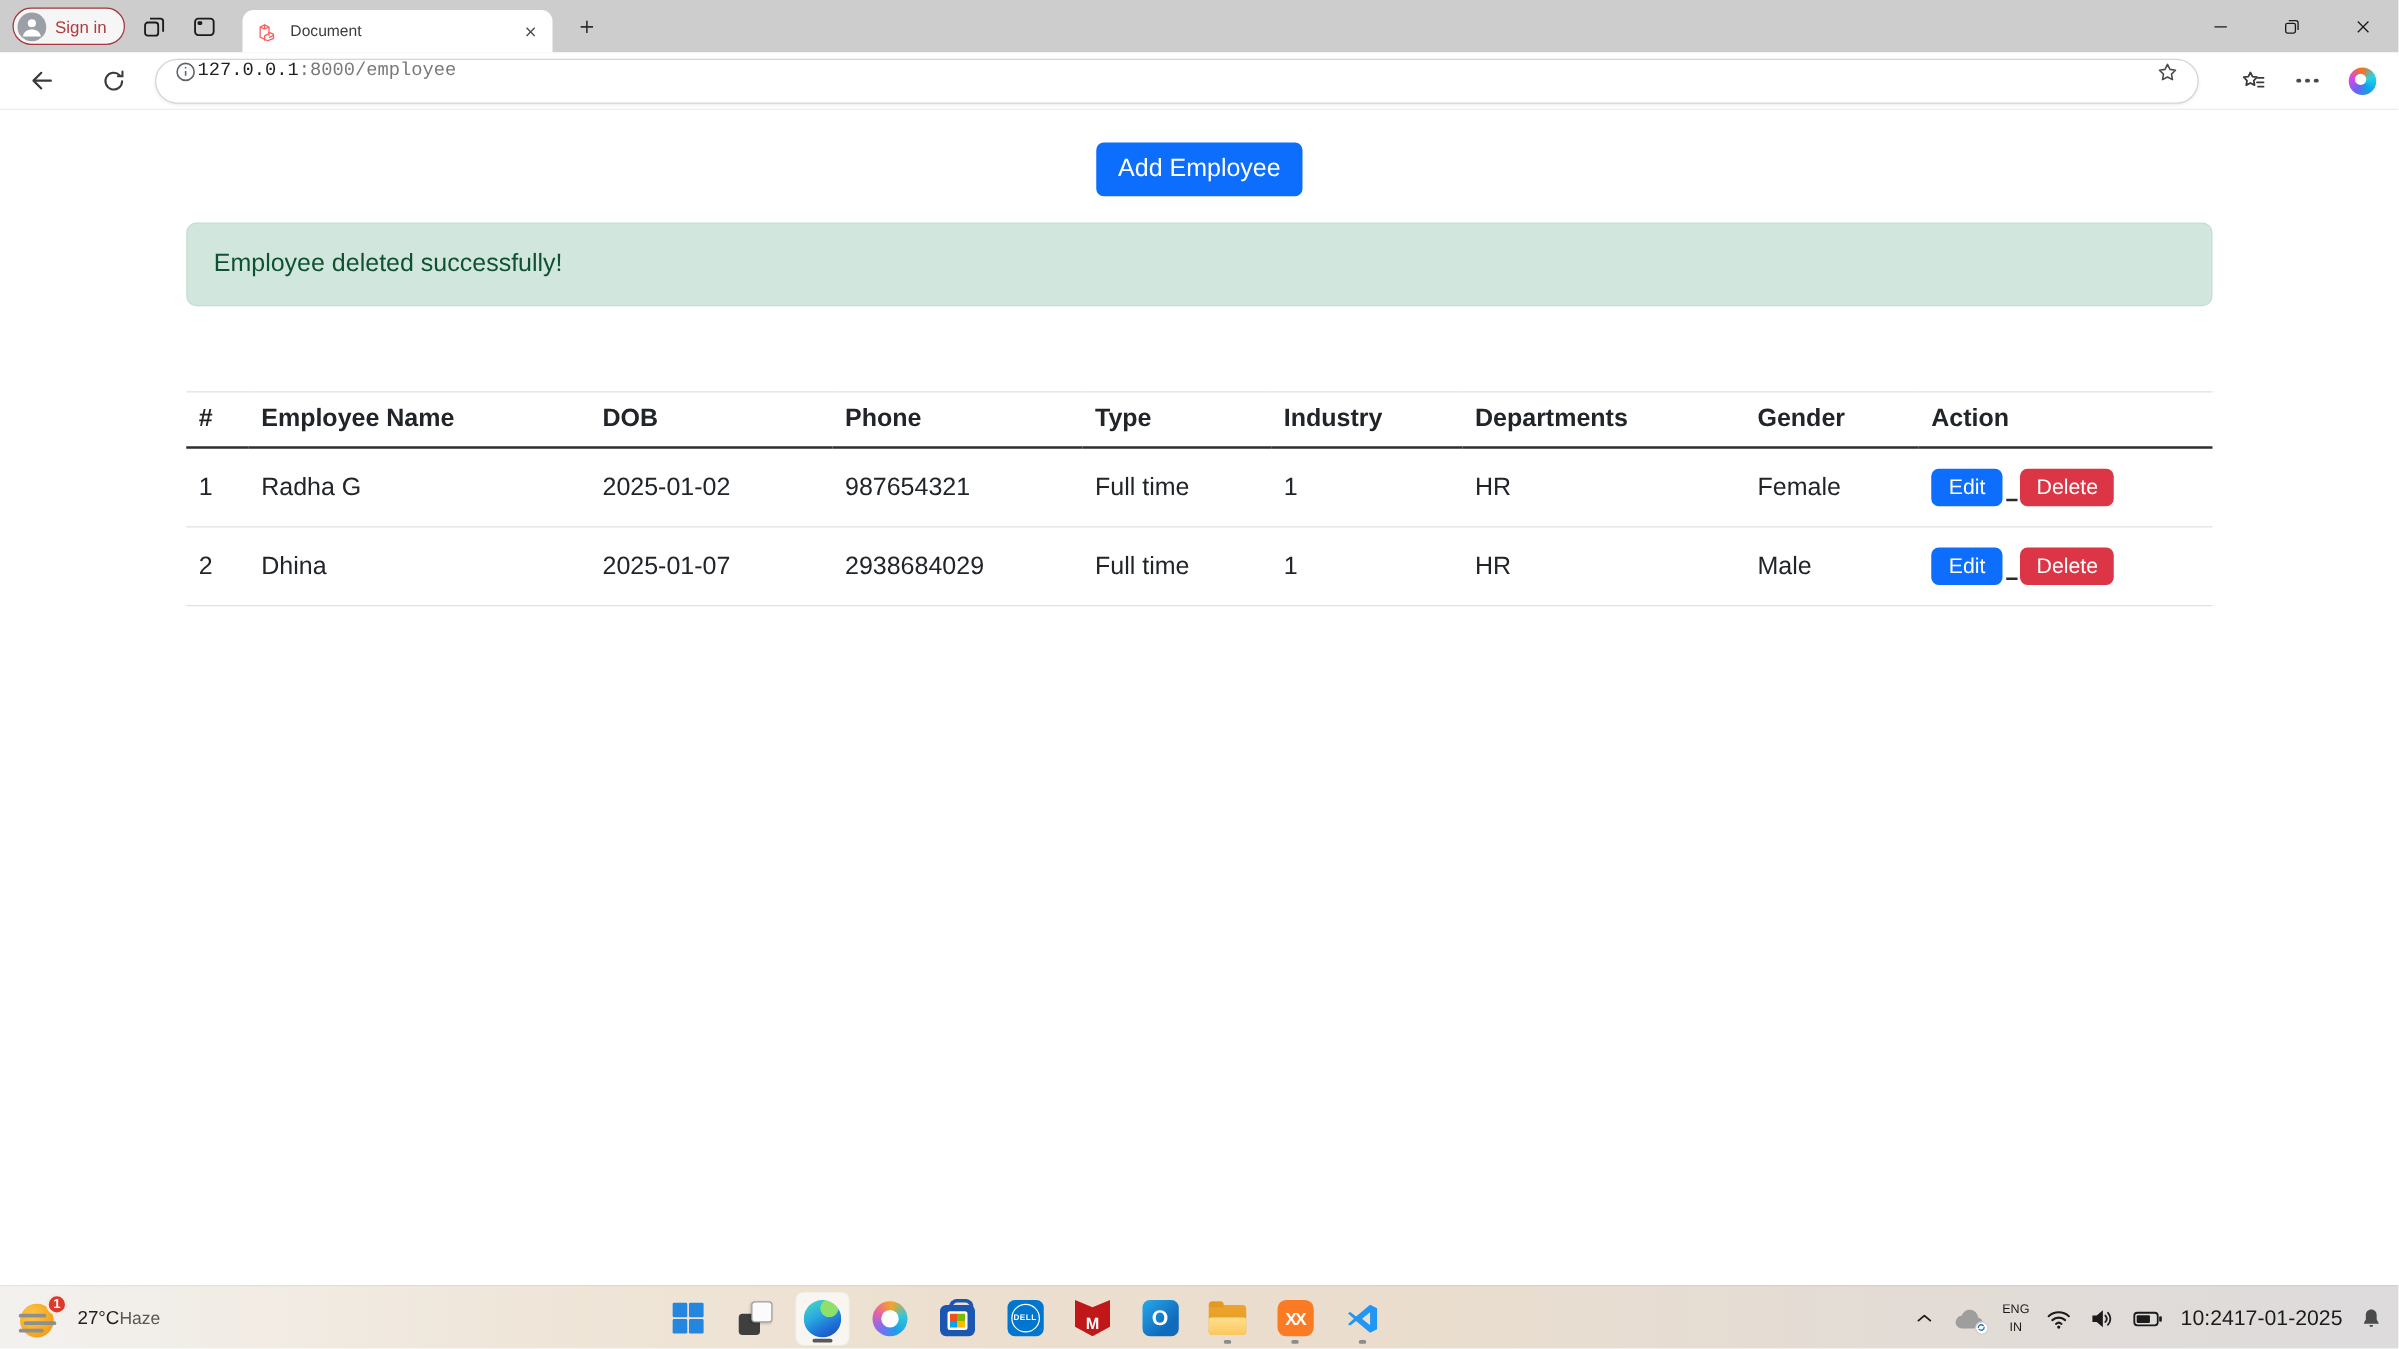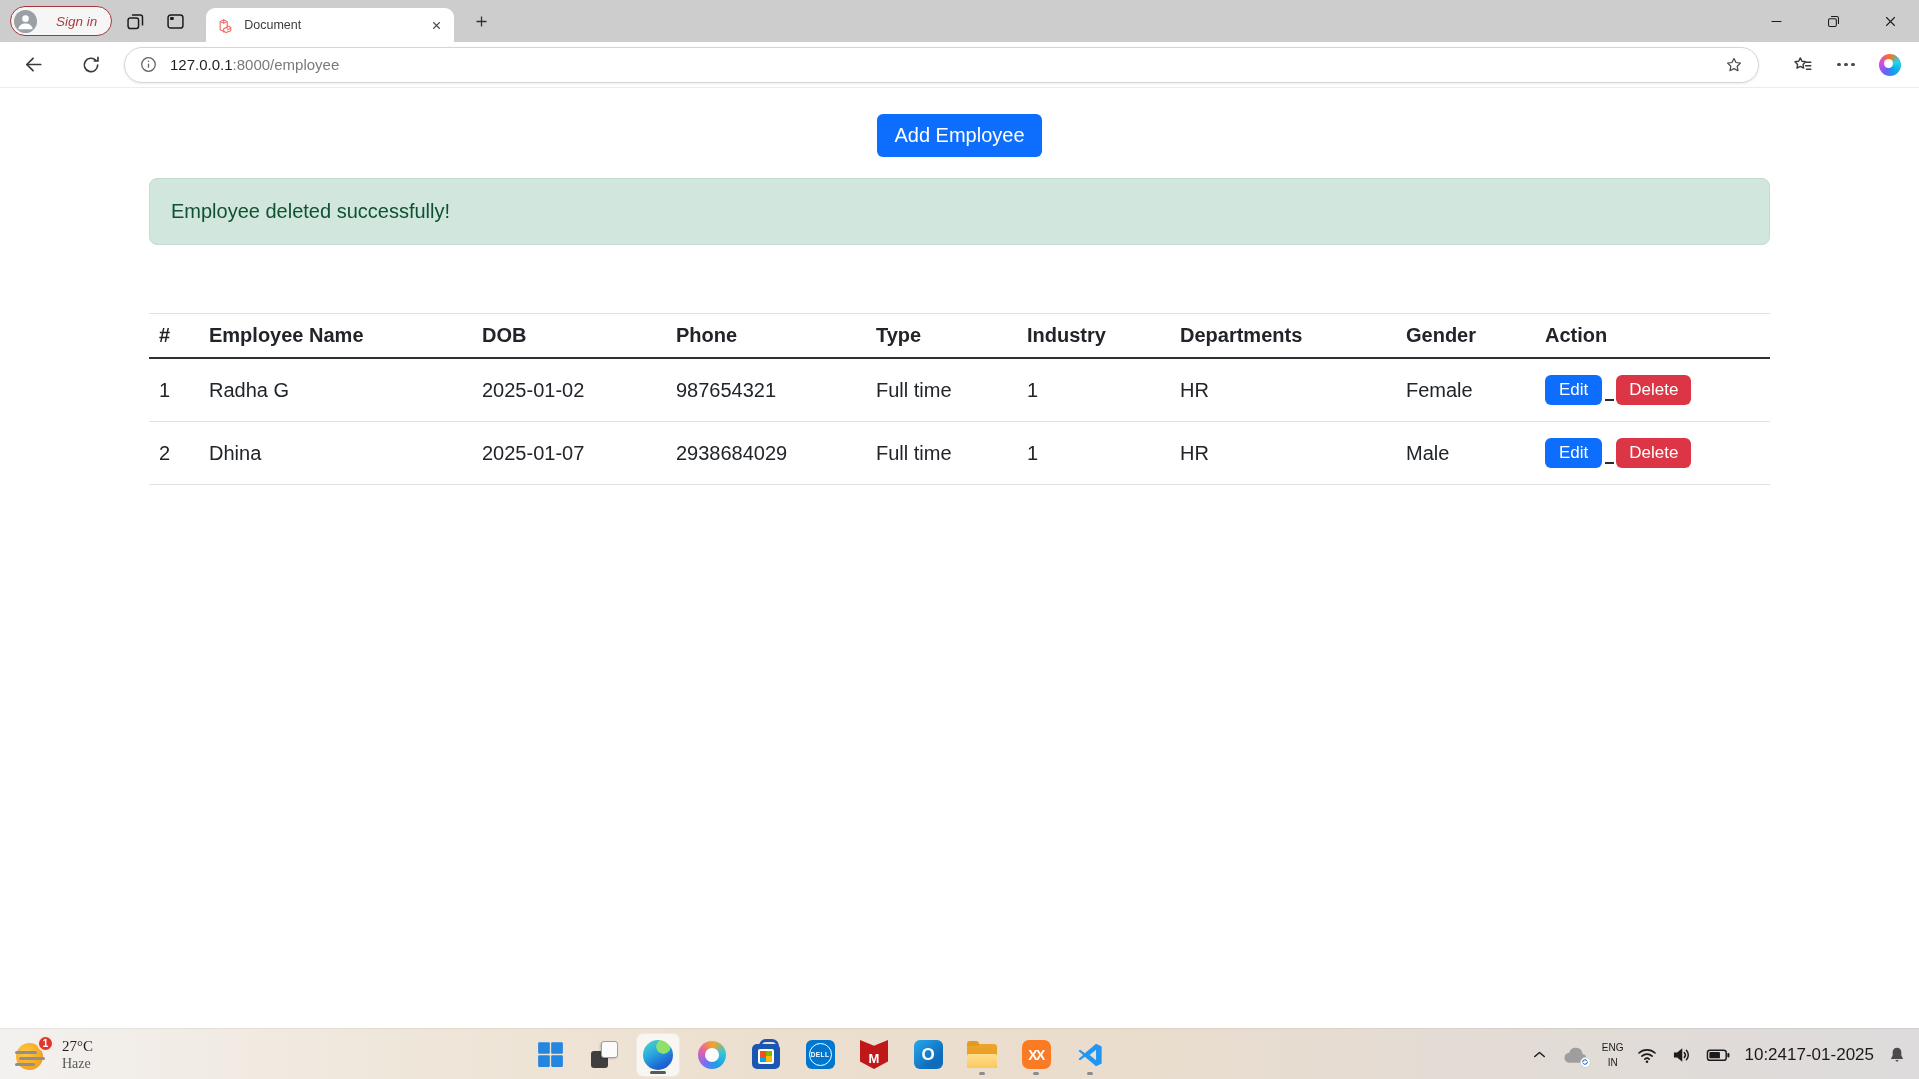--- a/index.html
+++ b/index.html
@@ -2,39 +2,39 @@
 <html><head>
 <meta charset="utf-8">
 <style>
   * { box-sizing: border-box; margin: 0; padding: 0; }
   html,body { width:1919px; height:1079px; }
   body { font-family:"Liberation Sans", sans-serif; background:#fff; overflow:hidden; }
   .screen { position:relative; width:1919px; height:1079px; overflow:hidden; background:#fff; }
 
   
   .tabbar { height:42px; background:#cdcdcd; display:flex; align-items:center; padding-left:10px; }
-  .signin-pill { display:flex; align-items:center; gap:19px; height:30px; padding:2px 14px 2px 3px;
-                 border:1.5px solid #a2373d; border-radius:16px; background:#f7f6f6; cursor:pointer;font-style:italic; }
+  .signin-pill { display:flex; align-items:center; gap:7px; height:30px; padding:2px 14px 2px 3px;
+                 border:1.5px solid #a2373d; border-radius:16px; background:#f7f6f6; cursor:pointer; }
   .avatar { width:23px; height:23px; border-radius:50%; background:#9aa0a6; display:flex; align-items:center; justify-content:center; overflow:hidden; }
   .signin-text { color:#b03a40; font-size:13.5px; }
   .tabbar-btn { width:34px; height:34px; display:flex; align-items:center; justify-content:center; margin-left:6px; border-radius:6px; cursor:pointer; }
   .tab-active { margin-left:14px; align-self:flex-end; width:248px; height:34px; background:#fff;
                 border-radius:9px 9px 0 0; display:flex; align-items:center; padding:0 9px 0 12px; gap:9px; cursor:default; }
   .tab-title { flex:1; font-size:12.5px; color:#3c3c3c; white-space:nowrap; overflow:hidden; }
   .tab-close { width:18px; height:18px; display:flex; align-items:center; justify-content:center; border-radius:4px; cursor:pointer; }
   .newtab-btn { width:34px; height:34px; margin-left:10px; display:flex; align-items:center; justify-content:center; border-radius:6px; cursor:pointer; }
   .win-controls { margin-left:auto; display:flex; height:42px; }
   .win-btn { width:57px; height:42px; display:flex; align-items:center; justify-content:center; cursor:pointer; }
 
   
   .toolbar { height:46px; background:#ffffff; display:flex; align-items:center; padding:0 14px 0 16px; border-bottom:1px solid #ececec; }
   .nav-btn { width:34px; height:34px; display:flex; align-items:center; justify-content:center; border-radius:6px; cursor:pointer; }
   .nav-btn + .nav-btn { margin-left:24px; }
   .addressbar { flex:1; height:36px; margin:0 14px 0 16px; background:#fff; border:1px solid #d5d5d5;
-                border-radius:18px; box-shadow:0 1px 3px rgba(0,0,0,.08); display:flex; align-items:center; padding:0 14px; gap:12px; cursor:text; }
+                border-radius:18px; box-shadow:0 1px 3px rgba(0,0,0,.08); display:flex; align-items:flex-start; padding:0 14px; cursor:text;font-family:Liberation Mono, monospace; }
   .url { font-size:15px; white-space:nowrap; }
   .url-host { color:#1f1f1f; }
   .url-rest { color:#7a7a7a; }
   .ab-star { margin-left:auto; display:flex; align-items:center; cursor:pointer; }
   .tb-icon { width:30px; height:30px; display:flex; align-items:center; justify-content:center; margin-left:14px; border-radius:6px; cursor:pointer; }
   .ellipsis-dots { display:flex; gap:3.5px; }
   .ellipsis-dots i { width:3.5px; height:3.5px; border-radius:50%; background:#4a4a4a; }
   .copilot-orb { width:22px; height:22px; border-radius:50%;
       background: conic-gradient(from 140deg, #0ea5e9, #6366f1, #d946ef, #f97316, #22d3ee, #0ea5e9); position:relative; }
   .copilot-orb::after { content:""; position:absolute; left:5px; top:5px; width:9px; height:9px; border-radius:50%; background:#fff; }
@@ -62,21 +62,21 @@
   .weather { position:absolute; left:16px; top:0; height:51px; display:flex; align-items:center; gap:10px; cursor:pointer; }
   .w-icon { position:relative; width:36px; height:34px; }
   .w-sun { position:absolute; left:0; bottom:2px; width:27px; height:27px; border-radius:50%;
            background: radial-gradient(circle at 35% 35%, #fcc846, #f0930f); }
   .w-bar { position:absolute; height:3.5px; border-radius:2px; background:#8f8f8f; }
   .w-bar.b1 { left:-1px; top:13px; width:22px; }
   .w-bar.b2 { left:3px;  top:19px; width:26px; }
   .w-bar.b3 { left:-1px; top:25px; width:20px; }
   .w-badge { position:absolute; top:-3px; right:-2px; width:17px; height:17px; border-radius:50%; background:#dd382c;
              border:2px solid #f1ece5; color:#fff; font-size:10.5px; font-weight:bold; display:flex; align-items:center; justify-content:center; }
-  .w-text { display:flex; flex-direction:column; line-height:17px;font-family:Liberation Serif, serif; }
+  .w-text { display:flex; flex-direction:row; line-height:17px; }
   .w-temp { font-size:15px; color:#1f1f1f; }
   .w-cond { font-size:14px; color:#595959; }
 
   .tb-center { position:absolute; left:528px; top:0; height:51px; display:flex; align-items:center; }
   .tb-item { width:44px; height:44px; display:flex; align-items:center; justify-content:center; position:relative; border-radius:7px; cursor:pointer; }
   .tb-item + .tb-item { margin-left:10px; }
   .tb-item.active-app { background:rgba(255,255,255,.68); border:1px solid rgba(0,0,0,.05); }
   .run-dash { position:absolute; bottom:2px; left:50%; transform:translateX(-50%); height:3px; border-radius:2px; background:#8b8b8b; width:6px; }
   .run-dash.wide { width:16px; background:#585858; }
 

